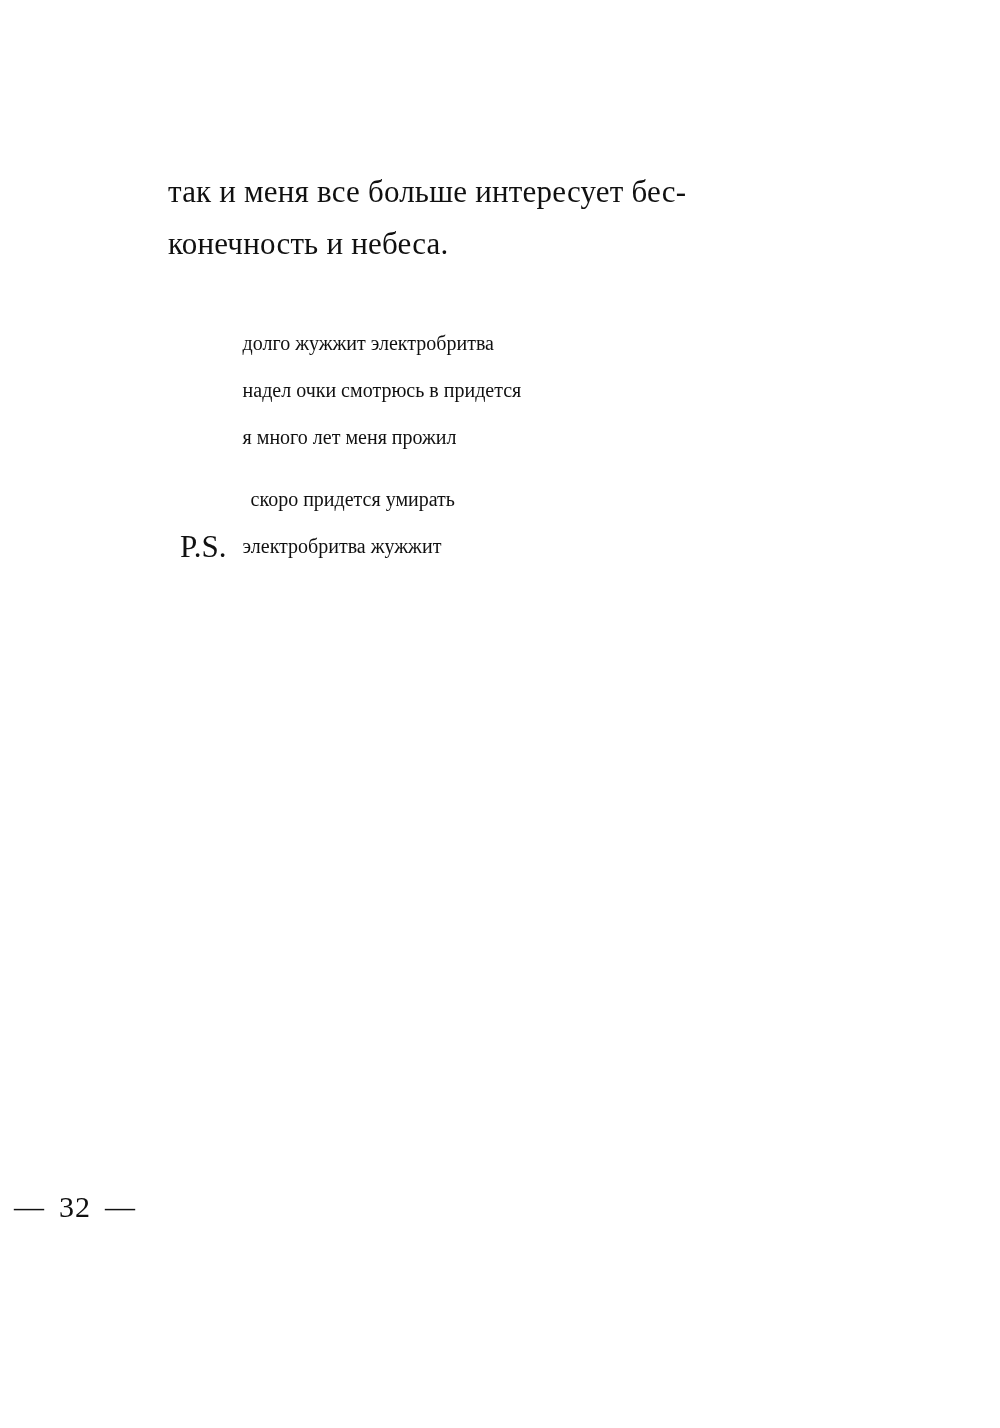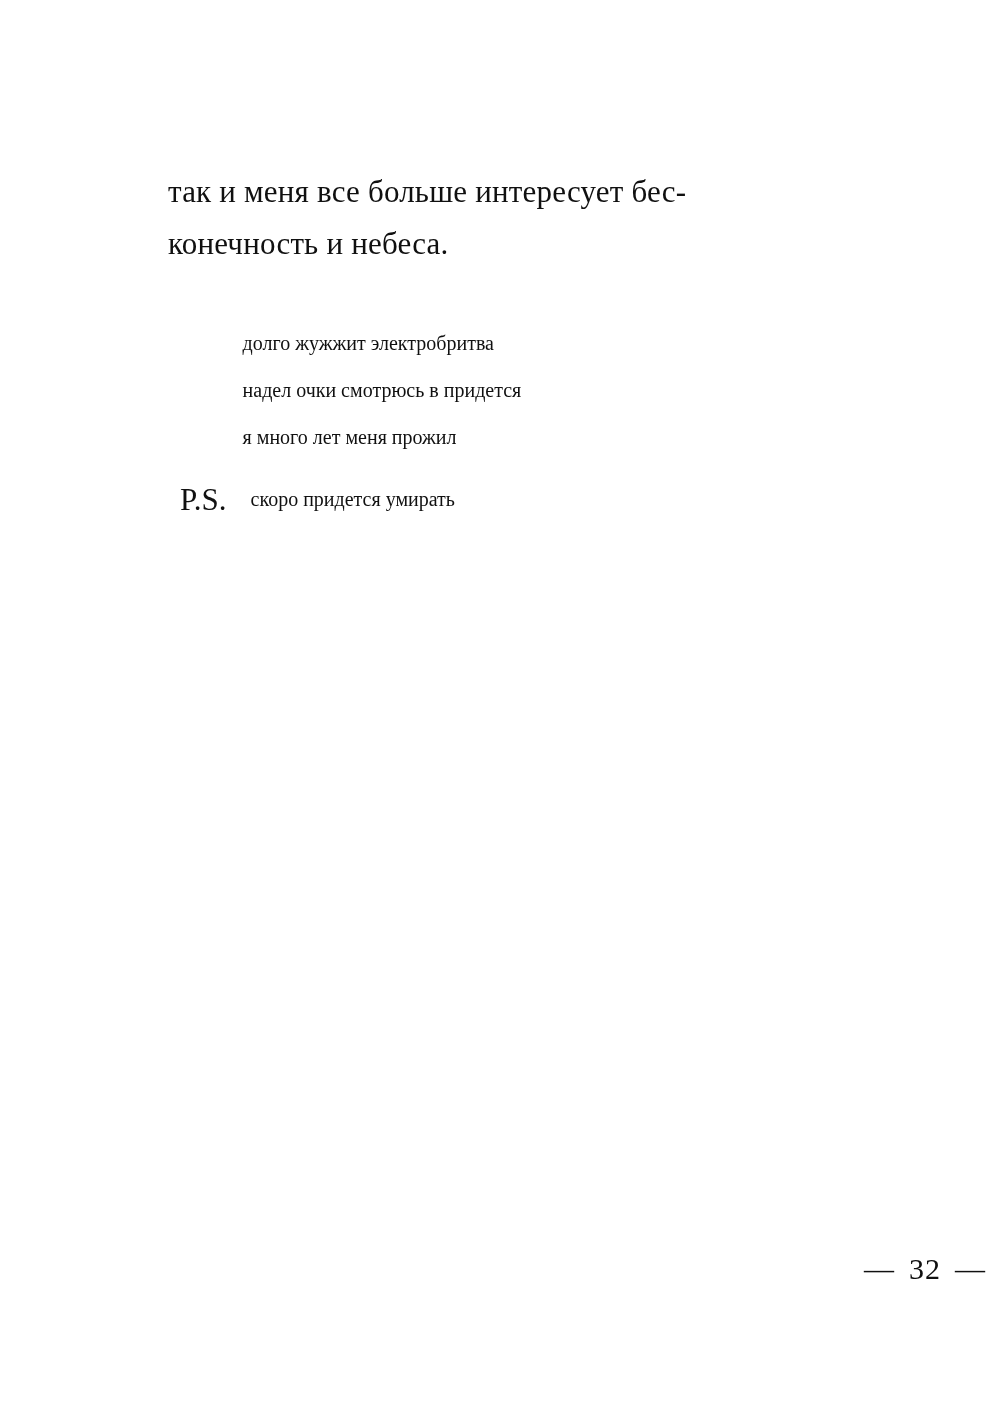--- a/index.html
+++ b/index.html
@@ -59,22 +59,22 @@
     white-space: pre;
   }
   .ps-lines .line.gap {
     margin-top: 15px;
     margin-left: 8px;
   }
   .folio {
     position: absolute;
     left: 0;
     right: 0;
-    top: 1252px;
-    text-align: right;
+    top: 1190px;
+    text-align: left;
     font-size: 30px;
     letter-spacing: 1px;
     color: #101010;
   }
   .folio .dash {
     display: inline-block;
     padding: 0 14px;
   }
 </style>
 </head>
@@ -89,20 +89,21 @@
     </div>
   </div>
 
   <div class="ps-block">
     <div class="ps-label">P.S.</div>
     <div class="ps-lines">
       <span class="line">долго жужжит электробритва</span>
       <span class="line">надел очки смотрюсь в придется</span>
       <span class="line">я много лет меня прожил</span>
       <span class="line gap">скоро придется умирать</span>
+      <span class="line">электробритва жужжит</span>
     </div>
   </div>
 
   <div class="folio">
     <span class="dash">—</span><span>32</span><span class="dash">—</span>
   </div>
 
 </div>
 
 </body></html>

